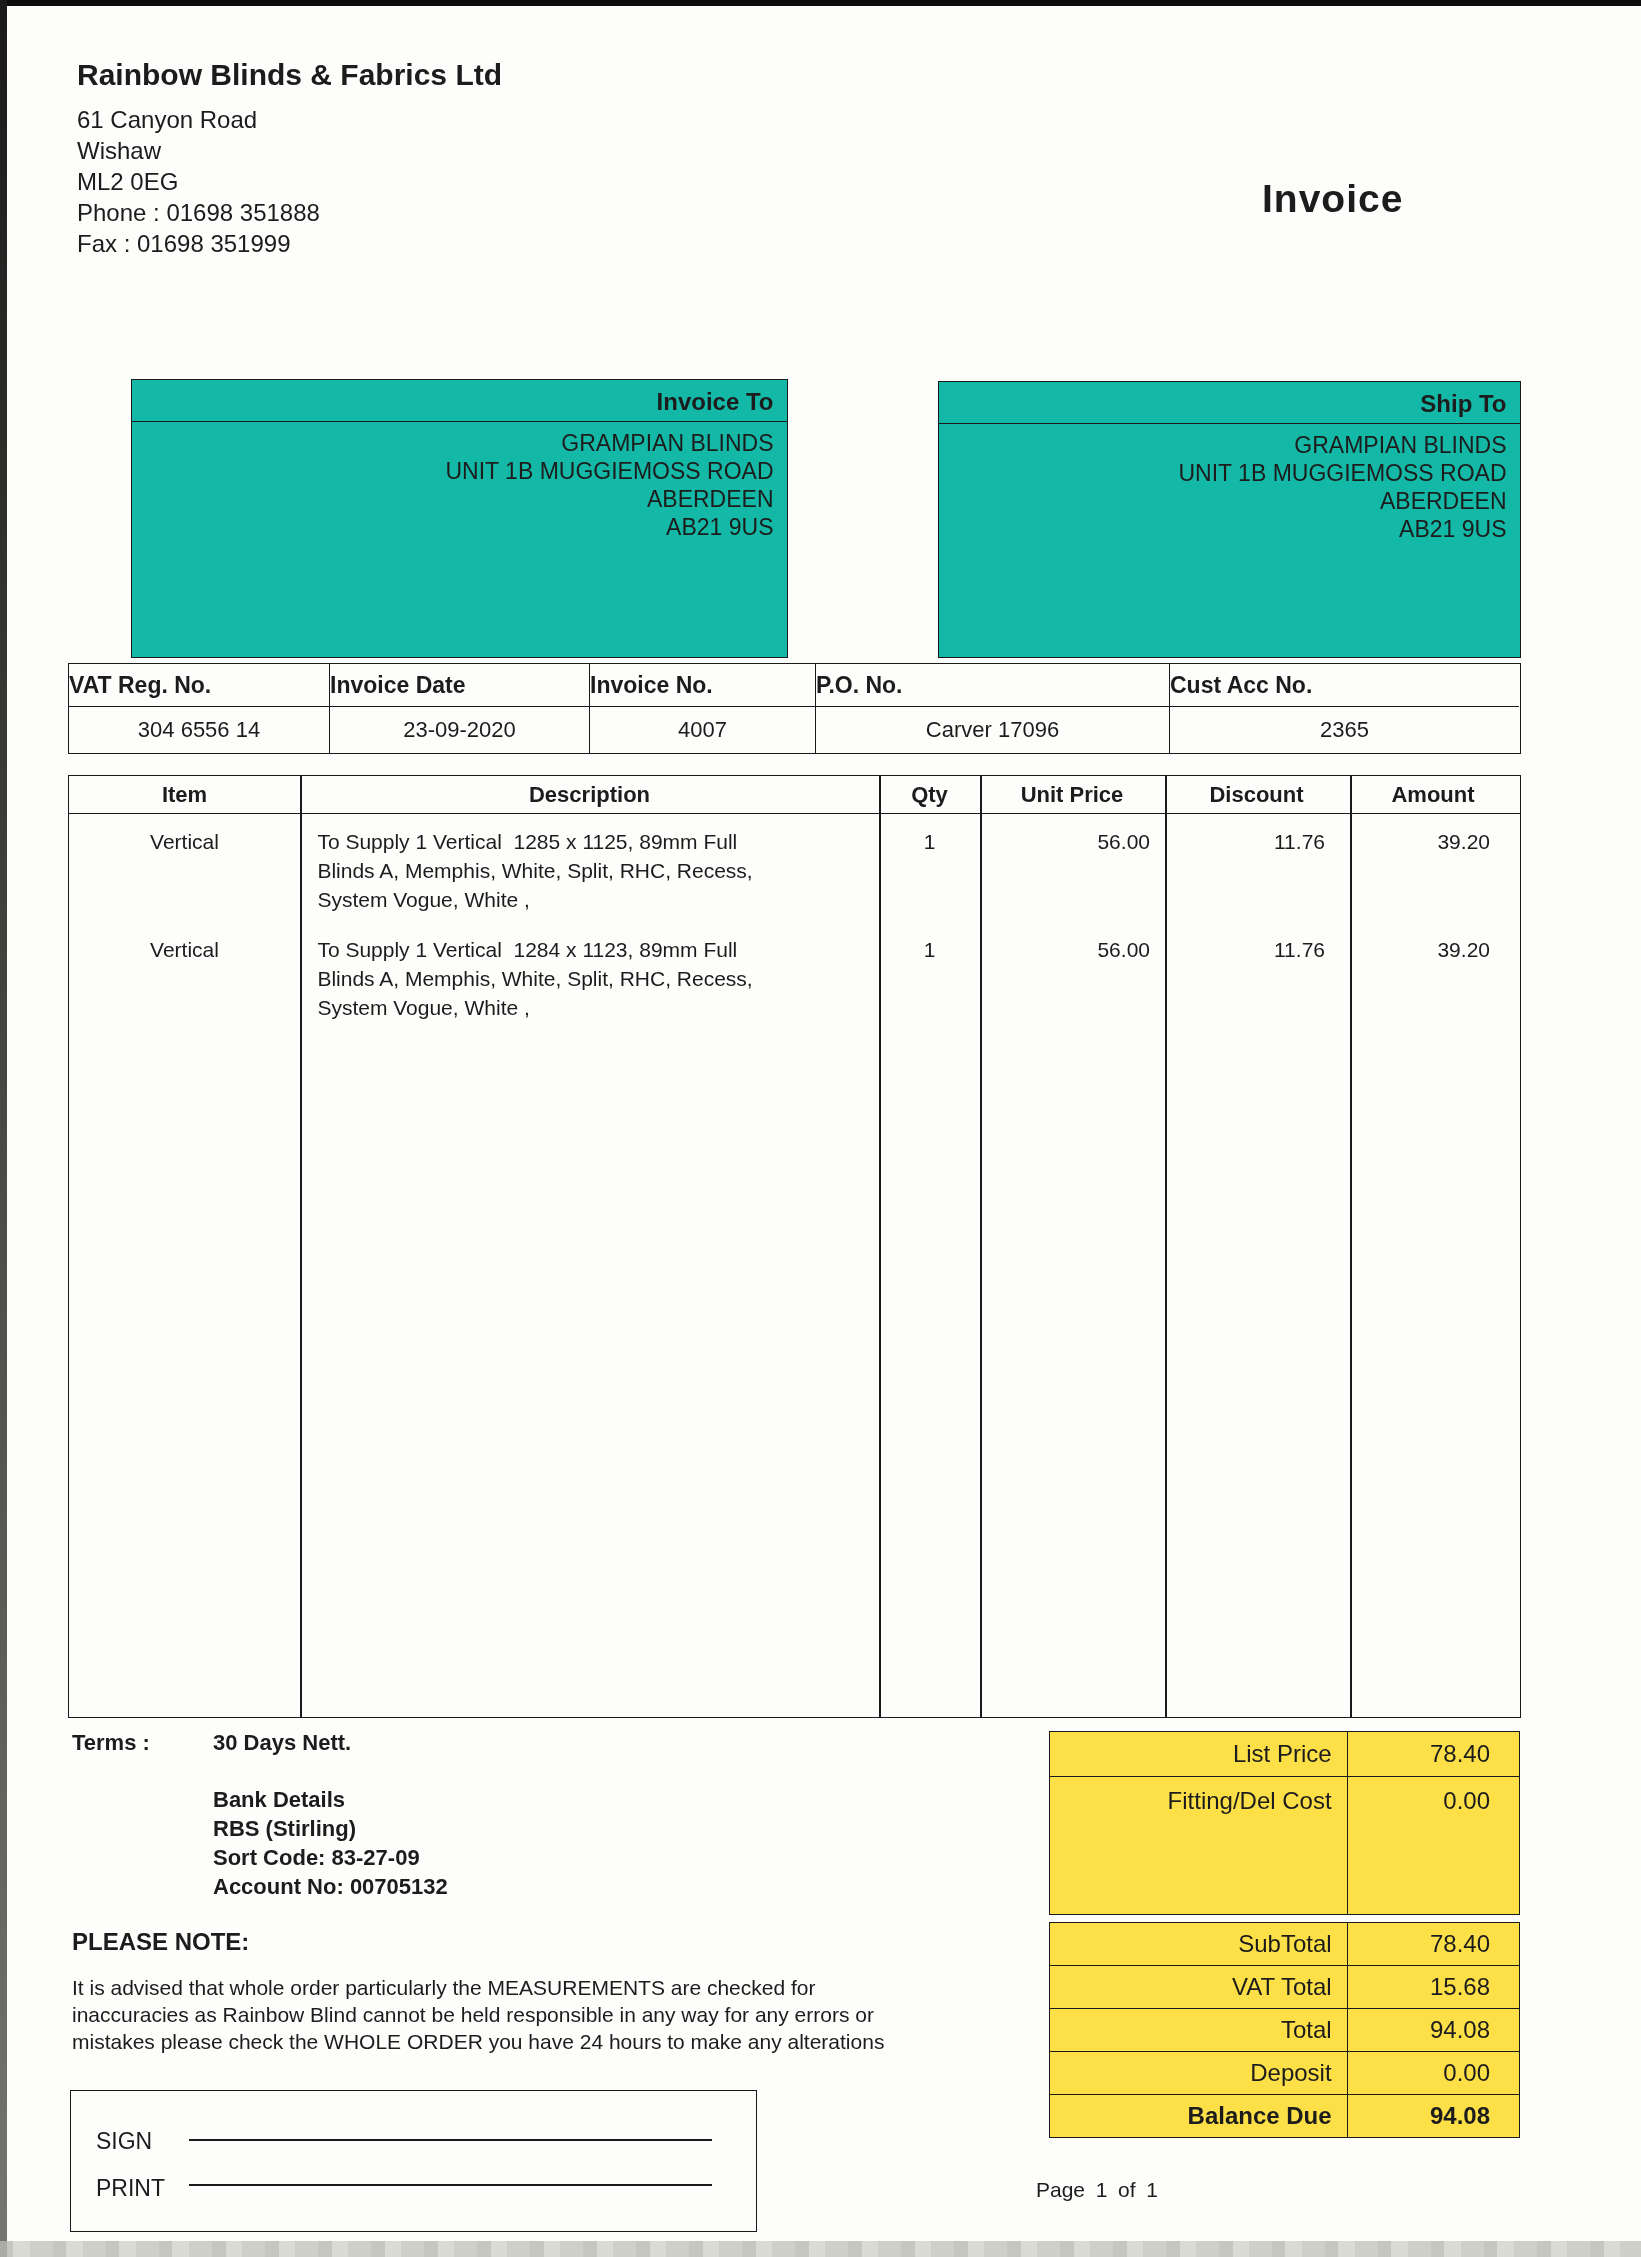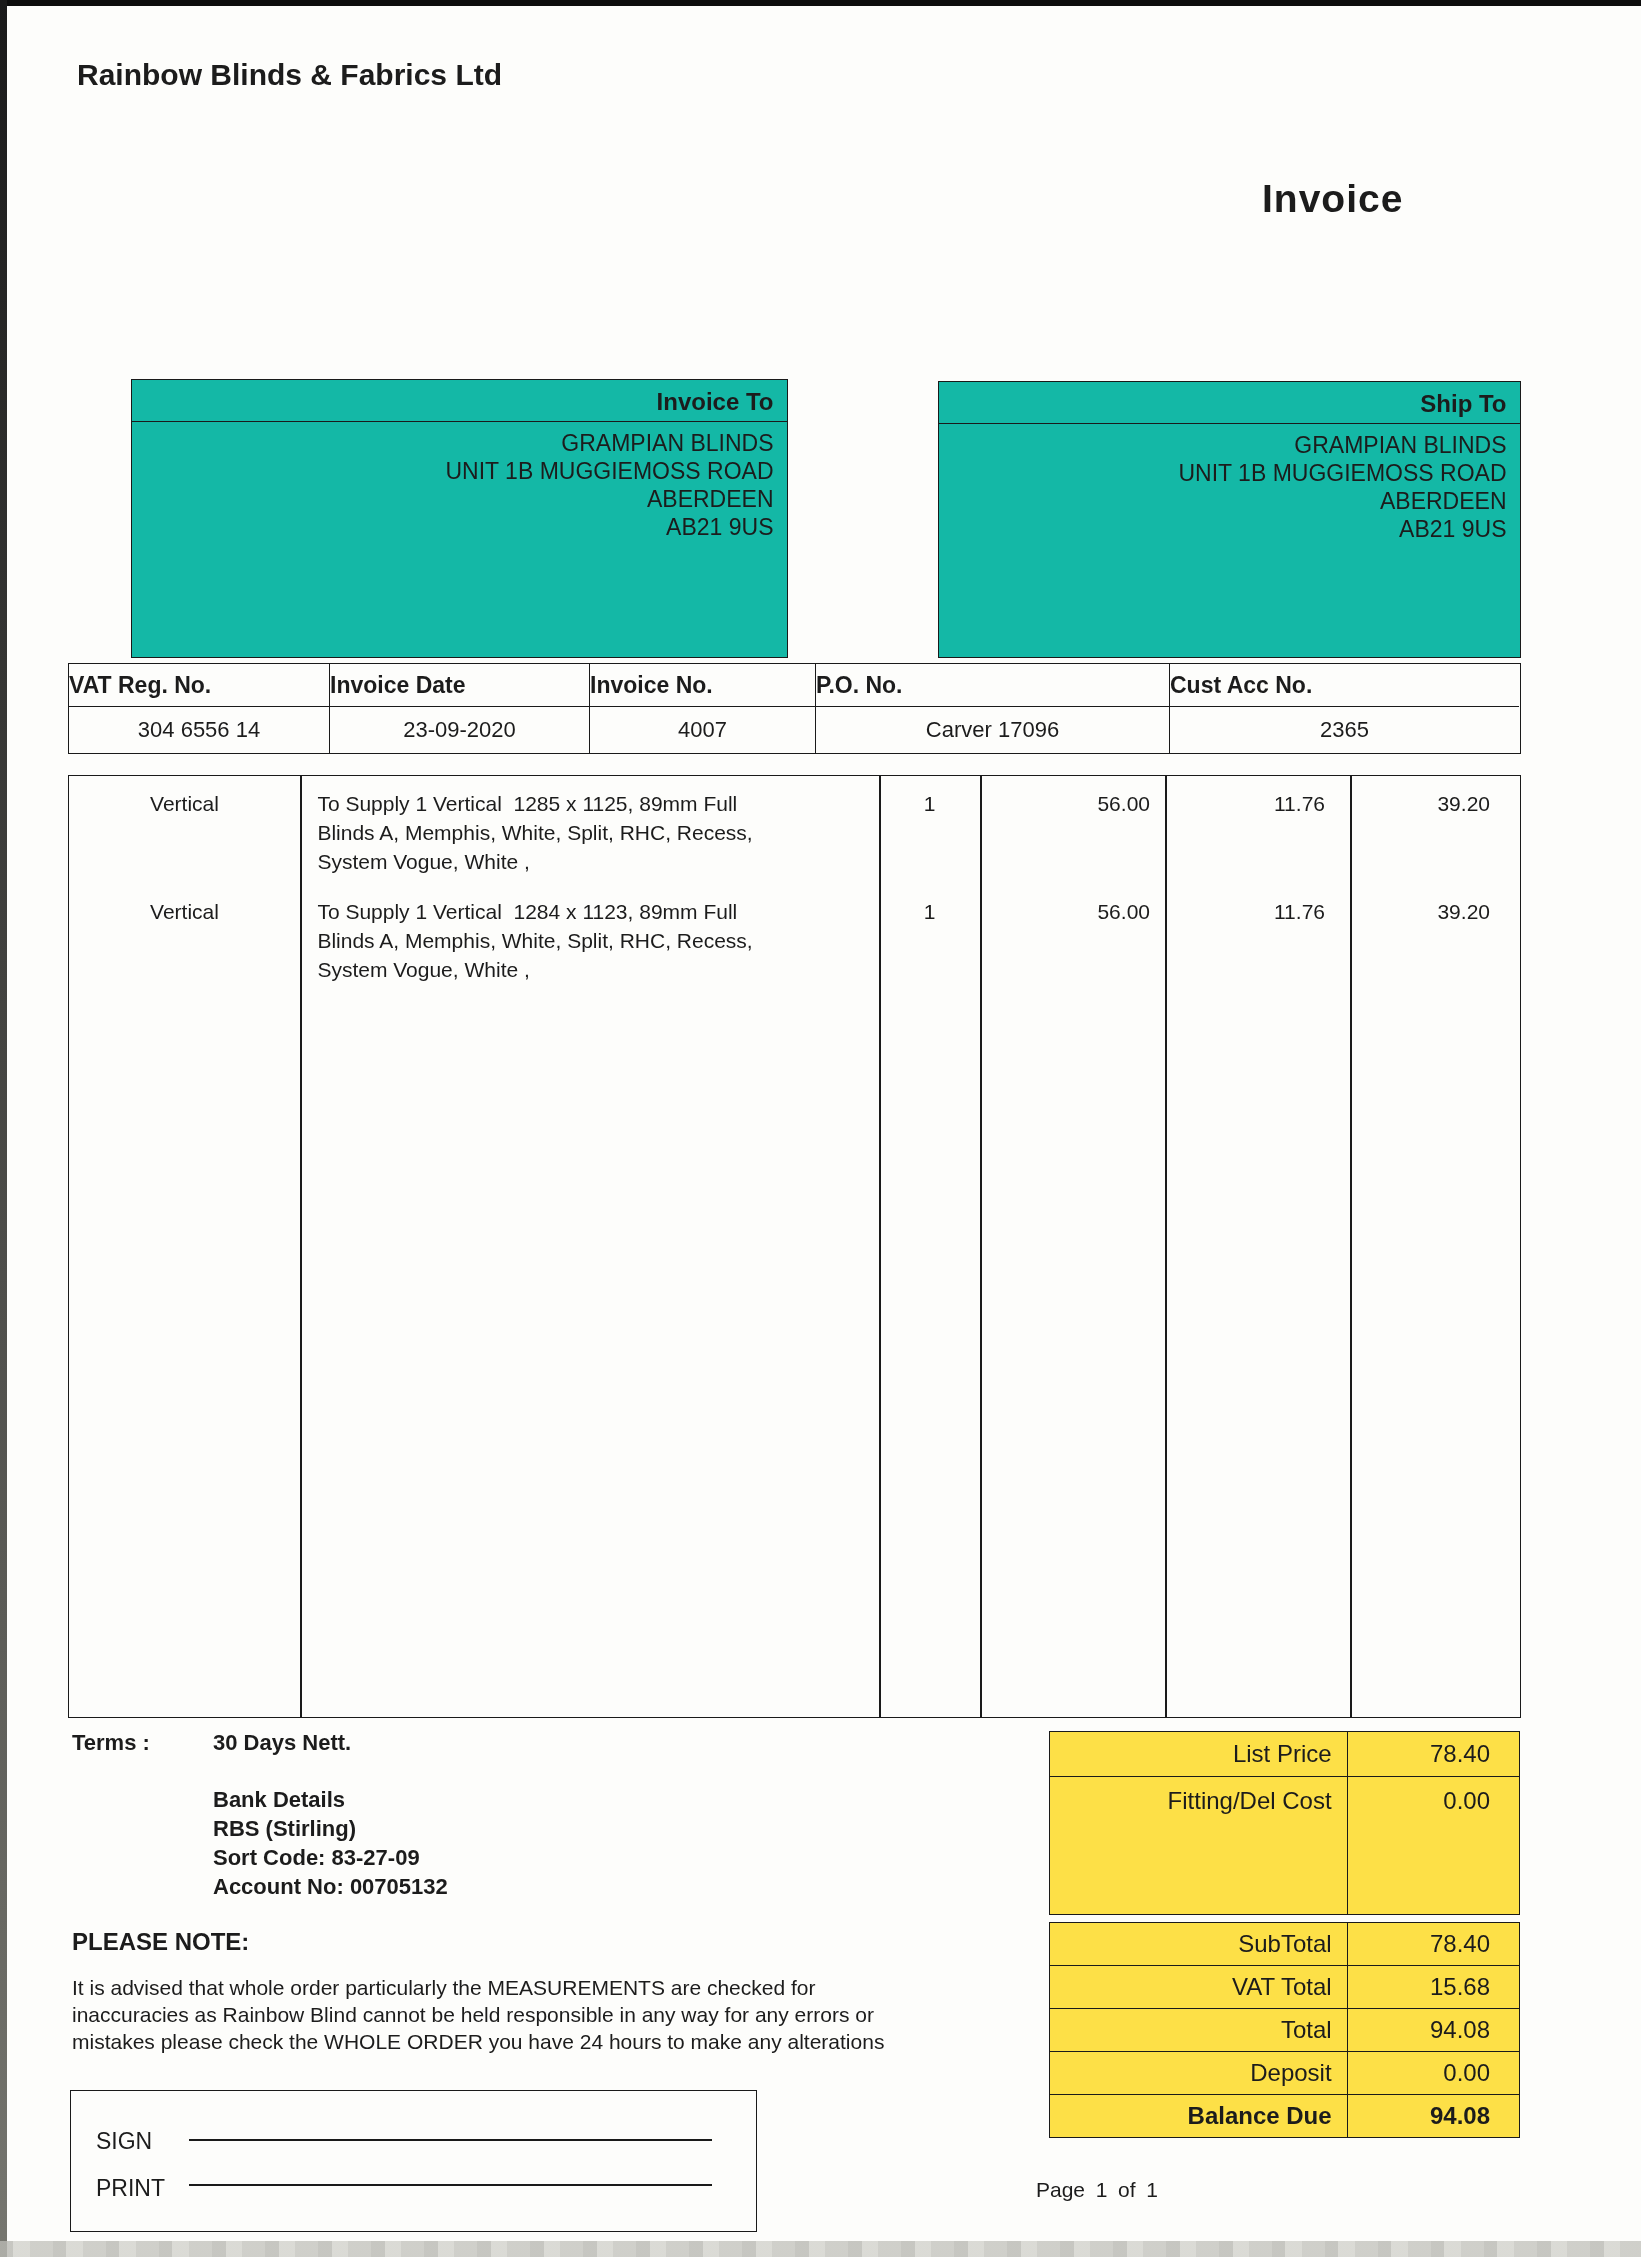--- a/index.html
+++ b/index.html
@@ -87,20 +87,27 @@
 </head>
 <body>
 
 <div class="page">
 
   <div class="scan-top"></div>
   <div class="scan-left"></div>
   <div class="scan-bottom"></div>
 
   <div class="company-name">Rainbow Blinds &amp; Fabrics Ltd</div>
+  <div class="company-address">
+    <div>61 Canyon Road</div>
+    <div>Wishaw</div>
+    <div>ML2 0EG</div>
+    <div>Phone : 01698 351888</div>
+    <div>Fax : 01698 351999</div>
+  </div>
 
   <div class="invoice-title">Invoice</div>
 
   <div class="addr-box box-invoice-to">
     <div class="hd">Invoice To</div>
     <div class="bd">
       <div>GRAMPIAN BLINDS</div>
       <div>UNIT 1B MUGGIEMOSS ROAD</div>
       <div>ABERDEEN</div>
       <div>AB21 9US</div>
@@ -130,20 +137,28 @@
     <div class="vc">2365</div>
   </div>
 
   <div class="items-table">
     <div class="vline" style="left:231px"></div>
     <div class="vline" style="left:810px"></div>
     <div class="vline" style="left:911px"></div>
     <div class="vline" style="left:1096px"></div>
     <div class="vline" style="left:1281px"></div>
 
+    <div class="items-head">
+      <div>Item</div>
+      <div>Description</div>
+      <div>Qty</div>
+      <div>Unit Price</div>
+      <div>Discount</div>
+      <div>Amount</div>
+    </div>
 
     <div class="item-row row-0">
       <div class="c-item">Vertical</div>
       <div class="c-desc">
         <span class="desc-line">To Supply 1 Vertical&nbsp; 1285 x 1125, 89mm Full</span>
         <span class="desc-line">Blinds A, Memphis, White, Split, RHC, Recess,</span>
         <span class="desc-line">System Vogue, White ,</span>
       </div>
       <div class="c-qty">1</div>
       <div class="c-num pr20">56.00</div>

